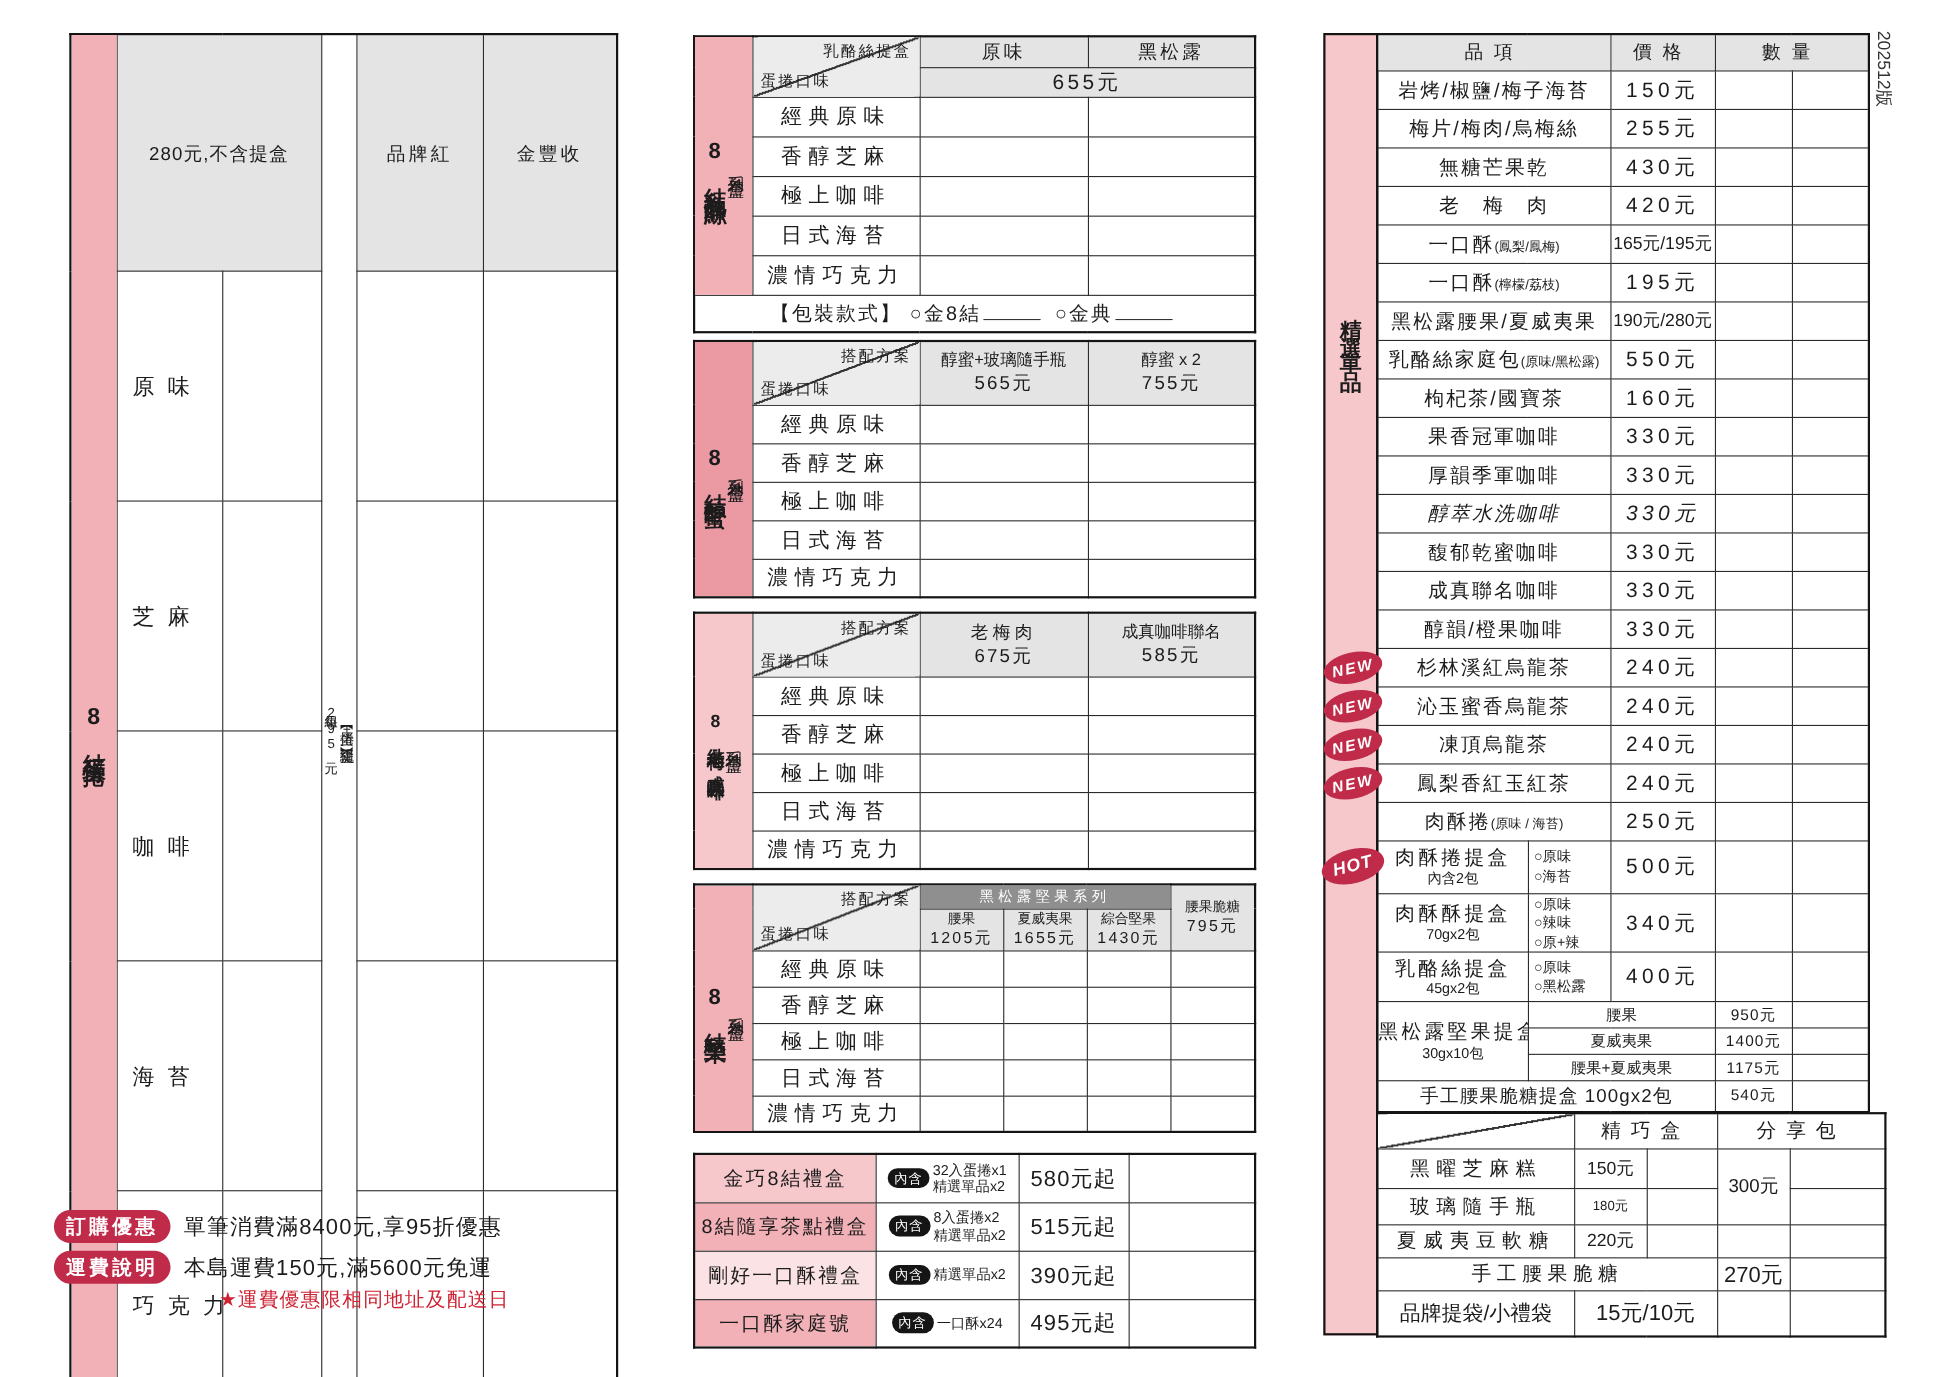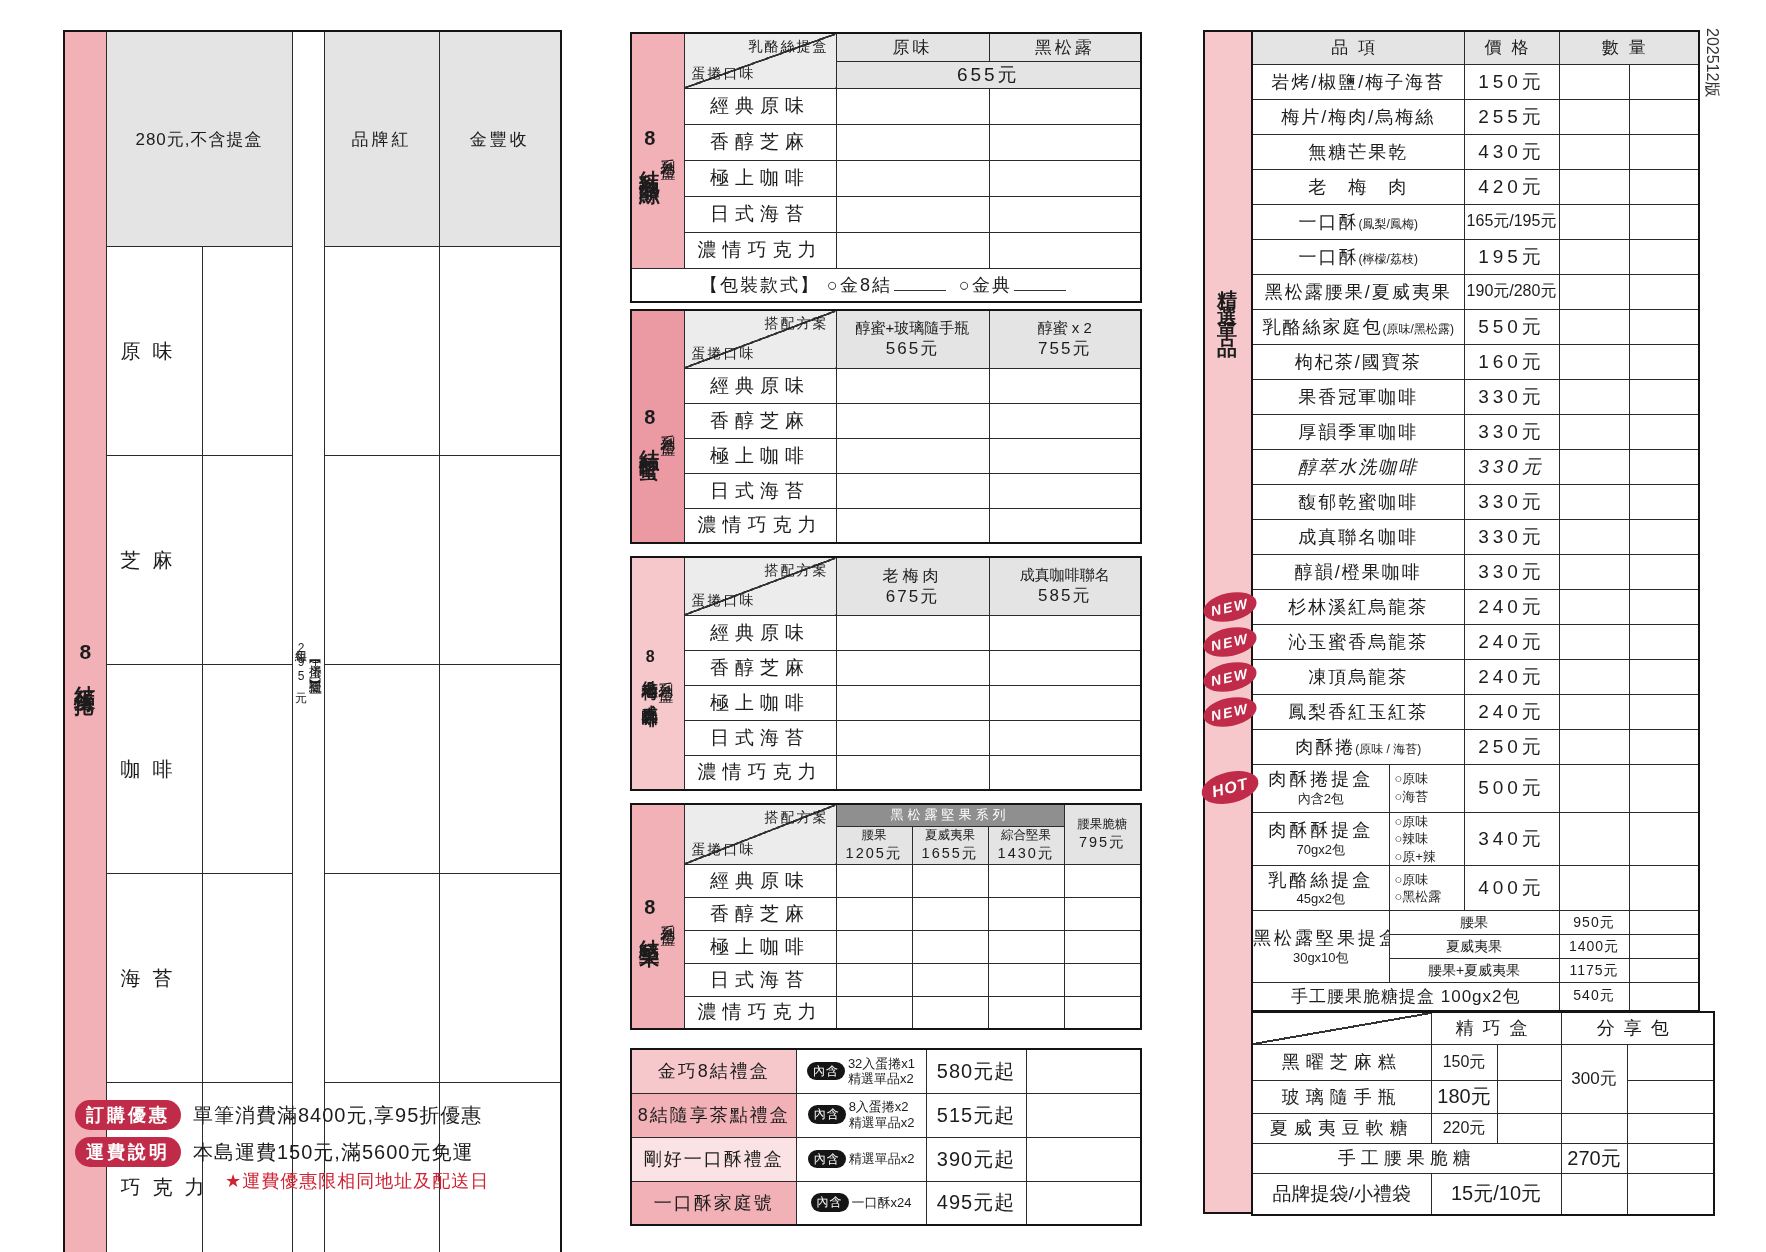--- a/index.html
+++ b/index.html
@@ -64,21 +64,21 @@
   .combo-name .sp{font-size:13px;line-height:1.2;}
   .opts{text-align:left;padding-left:5px;font-size:13px;line-height:1.35;}
   .nut-lbl{font-size:14px;}
   .nut-pr{font-size:14px;letter-spacing:1px;}
   
   .box-name{font-size:18px;letter-spacing:2px;}
   .box-price{font-size:20px;letter-spacing:1px;}
   .box-cont{font-size:13px;}
   .box-cont .lines{display:inline-block;text-align:left;vertical-align:middle;line-height:1.2;margin-left:3px;}
   
-  .notes{position:absolute;left:75px;top:1100px;width:520px;font-size:20px;letter-spacing:1px;}
+  .notes{position:absolute;left:49px;top:1100px;width:520px;font-size:20px;letter-spacing:1px;}
   .notes .row{display:flex;align-items:center;margin-bottom:7px;}
   .pill{background:var(--accent);color:#fff;font-size:18px;font-weight:bold;letter-spacing:3px;
     border-radius:17px;padding:3px 11px;margin-right:12px;white-space:nowrap;}
   .indent{margin-left:128px;margin-bottom:6px;}
   .warn{color:var(--note-red);font-size:18px;margin-left:150px;letter-spacing:1px;}
   .version{position:absolute;left:1722px;top:28px;font-size:16px;color:#333;
     transform:rotate(90deg);transform-origin:left top;white-space:nowrap;}
   .vstripcell{font-size:13px;line-height:15px;}
   .vstripcell .vt2{writing-mode:vertical-rl;text-orientation:upright;display:inline-block;height:100%;padding-top:4px;}
   .vstripcell .seg{display:block;}
@@ -676,21 +676,21 @@
         </tr>
       <tr style="height: 36px;">
             <td style="font-size: 18px; letter-spacing: 6px;">黑曜芝麻糕</td>
             <td style="font-size: 16px;">150元</td>
             <td class="blank"></td>
             <td rowspan="2" style="font-size: 17px;">300元</td>
             <td class="blank"></td>
           </tr>
           <tr style="height: 33px;">
             <td style="font-size: 18px; letter-spacing: 6px;">玻璃隨手瓶</td>
-            <td style="font-size: 20px;">180元</td>
+            <td style="font-size: 12px;">180元</td>
             <td class="blank"></td>
             <td class="blank"></td>
           </tr>
           <tr style="height: 30px;">
             <td style="font-size: 18px; letter-spacing: 6px;">夏威夷豆軟糖</td>
             <td style="font-size: 16px;">220元</td>
             <td class="blank"></td>
             <td class="blank"></td>
             <td class="blank"></td>
           </tr>

